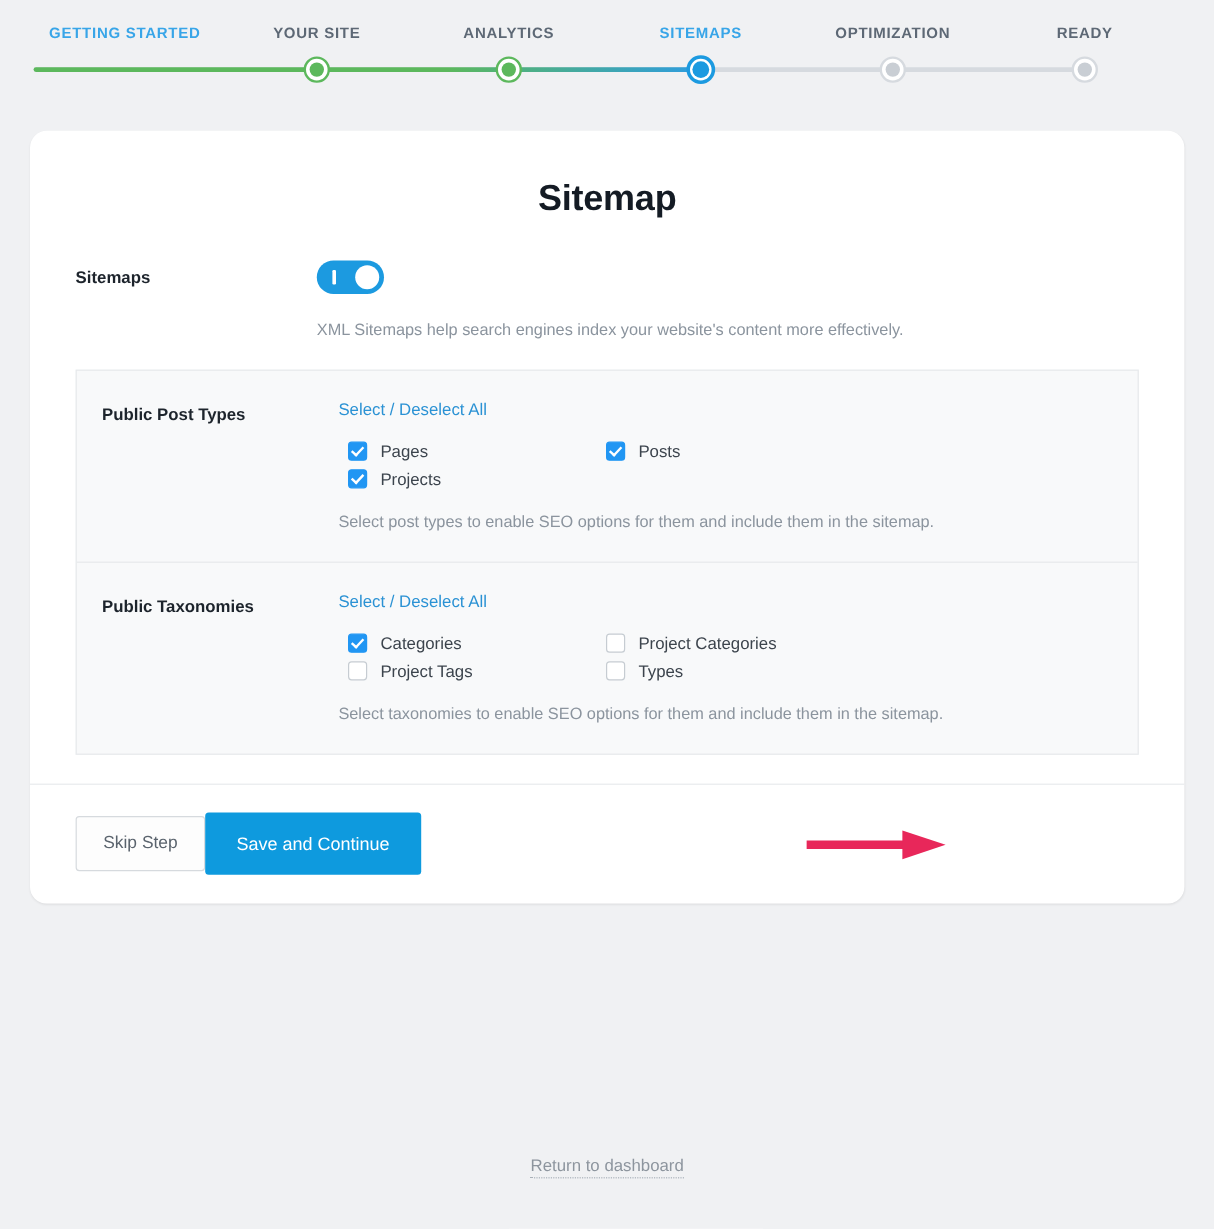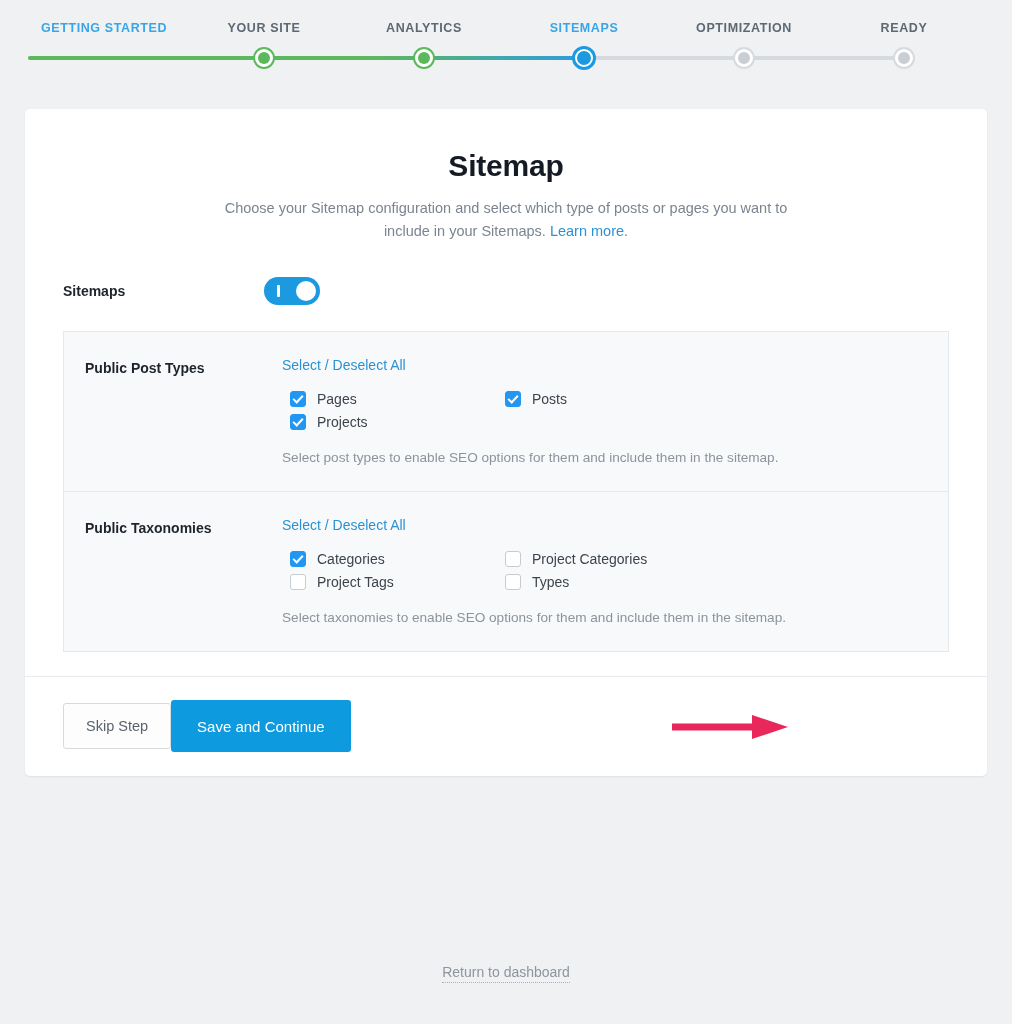--- a/index.html
+++ b/index.html
@@ -85,21 +85,21 @@
   .step-dot.todo   { border: 2px solid #d6dadf; }
   .step-dot.todo i { background: #c9ced4; }
 
   
   .card {
     position: absolute;
     top: 109px;
     left: 25px;
     width: 962px;
     background: #ffffff;
-    border-radius: 5px;
+    border-radius: 14px;
     box-shadow: 0 1px 2px rgba(0,0,0,0.07);
     box-sizing: border-box;
   }
   .card-body { padding: 32px 38px 24px 38px; }
 
   .page-title {
     margin: 8px 0 0 0;
     text-align: center;
     font-size: 30px;
     font-weight: bold;
@@ -342,32 +342,29 @@
     </div>
   <div class="step-dot todo" style="left:904px">
       <i></i>
     </div>
 </div>
 
 <div class="card">
   <div class="card-body">
 
     <h1 class="page-title">Sitemap</h1>
-    <p class="page-desc">
-      <span>Choose your Sitemap configuration and select which type of posts or pages you want to include in your Sitemaps.</span>
-      <a href="#">Learn more.</a>
-    </p>
 
     <div class="top-row">
       <div class="row-label">Sitemaps</div>
       <div class="row-content">
         <div class="toggle">
           <span class="bar"></span>
           <span class="knob"></span>
         </div>
+        <div class="help-text">XML Sitemaps help search engines index your website's content more effectively.</div>
       </div>
     </div>
 
     <div class="panel">
 
 
       <div class="panel-row">
         <div class="row-label">Public Post Types</div>
         <div class="row-content">
           <a href="#" class="select-all">Select / Deselect All</a>

